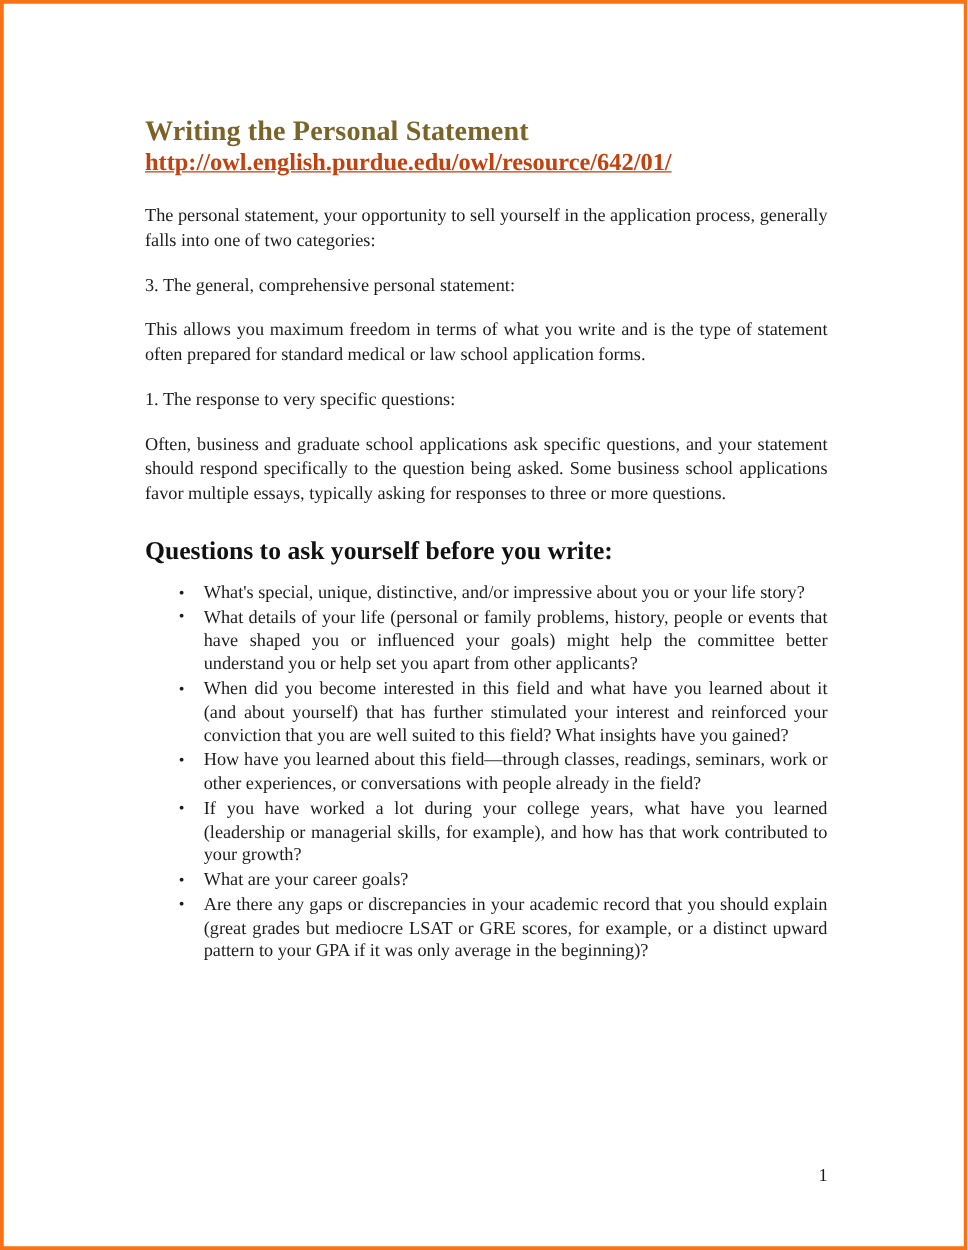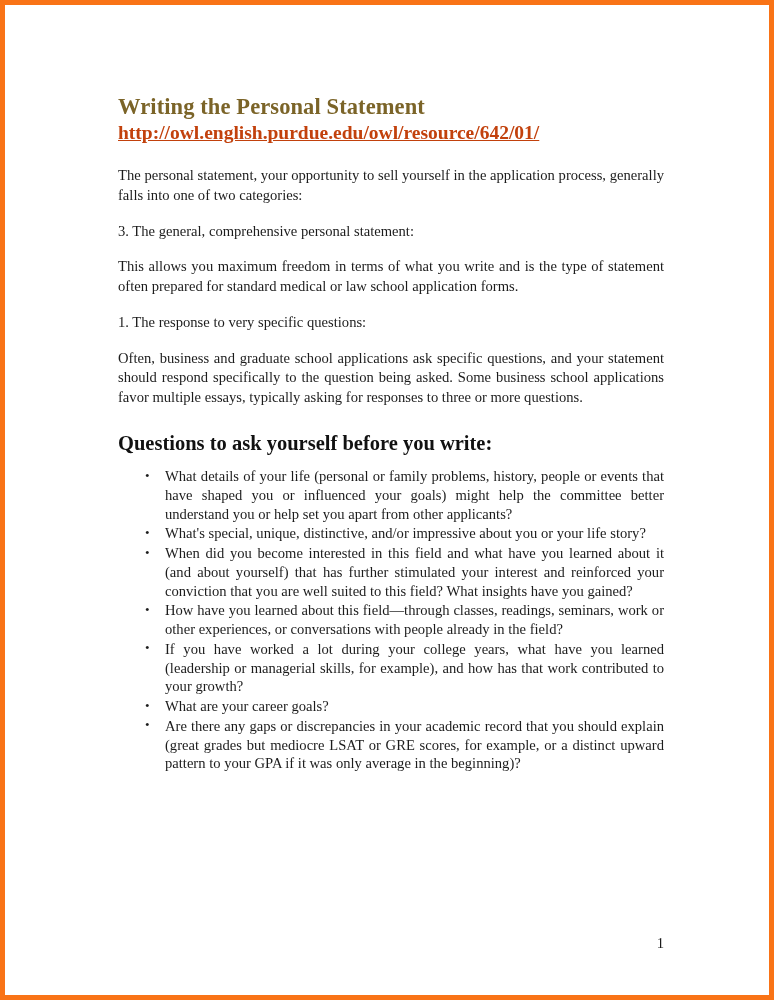--- a/index.html
+++ b/index.html
@@ -9,21 +9,21 @@
   }
   body {
     font-family: "Liberation Serif", "DejaVu Serif", serif;
   }
   .page {
     position: relative;
     width: 774px;
     height: 1000px;
     background: #ffffff;
     box-sizing: border-box;
-    border: 5px solid #f97316;
+    border: 3px solid #f97316;
     overflow: hidden;
   }
   .page-inner {
     position: absolute;
     left: 113px;
     top: 88px;
     width: 546px;
   }
   .doc-title {
     font-size: 22.5px;
@@ -111,22 +111,22 @@
 
     <p class="body-para">This allows you maximum freedom in terms of what you write and is the type of statement often prepared for standard medical or law school application forms.</p>
 
     <p class="body-para nojust">1. The response to very specific questions:</p>
 
     <p class="body-para">Often, business and graduate school applications ask specific questions, and your statement should respond specifically to the question being asked. Some business school applications favor multiple essays, typically asking for responses to three or more questions.</p>
 
     <h2 class="section-heading">Questions to ask yourself before you write:</h2>
 
     <ul class="question-list">
+      <li>What's special, unique, distinctive, and/or impressive about you or your life story?</li>
       <li>What details of your life (personal or family problems, history, people or events that have shaped you or influenced your goals) might help the committee better understand you or help set you apart from other applicants?</li>
-      <li>What's special, unique, distinctive, and/or impressive about you or your life story?</li>
       <li>When did you become interested in this field and what have you learned about it (and about yourself) that has further stimulated your interest and reinforced your conviction that you are well suited to this field? What insights have you gained?</li>
       <li>How have you learned about this field—through classes, readings, seminars, work or other experiences, or conversations with people already in the field?</li>
       <li>If you have worked a lot during your college years, what have you learned (leadership or managerial skills, for example), and how has that work contributed to your growth?</li>
       <li>What are your career goals?</li>
       <li>Are there any gaps or discrepancies in your academic record that you should explain (great grades but mediocre LSAT or GRE scores, for example, or a distinct upward pattern to your GPA if it was only average in the beginning)?</li>
     </ul>
 
   </div>
 
   <div class="page-number">1</div>

